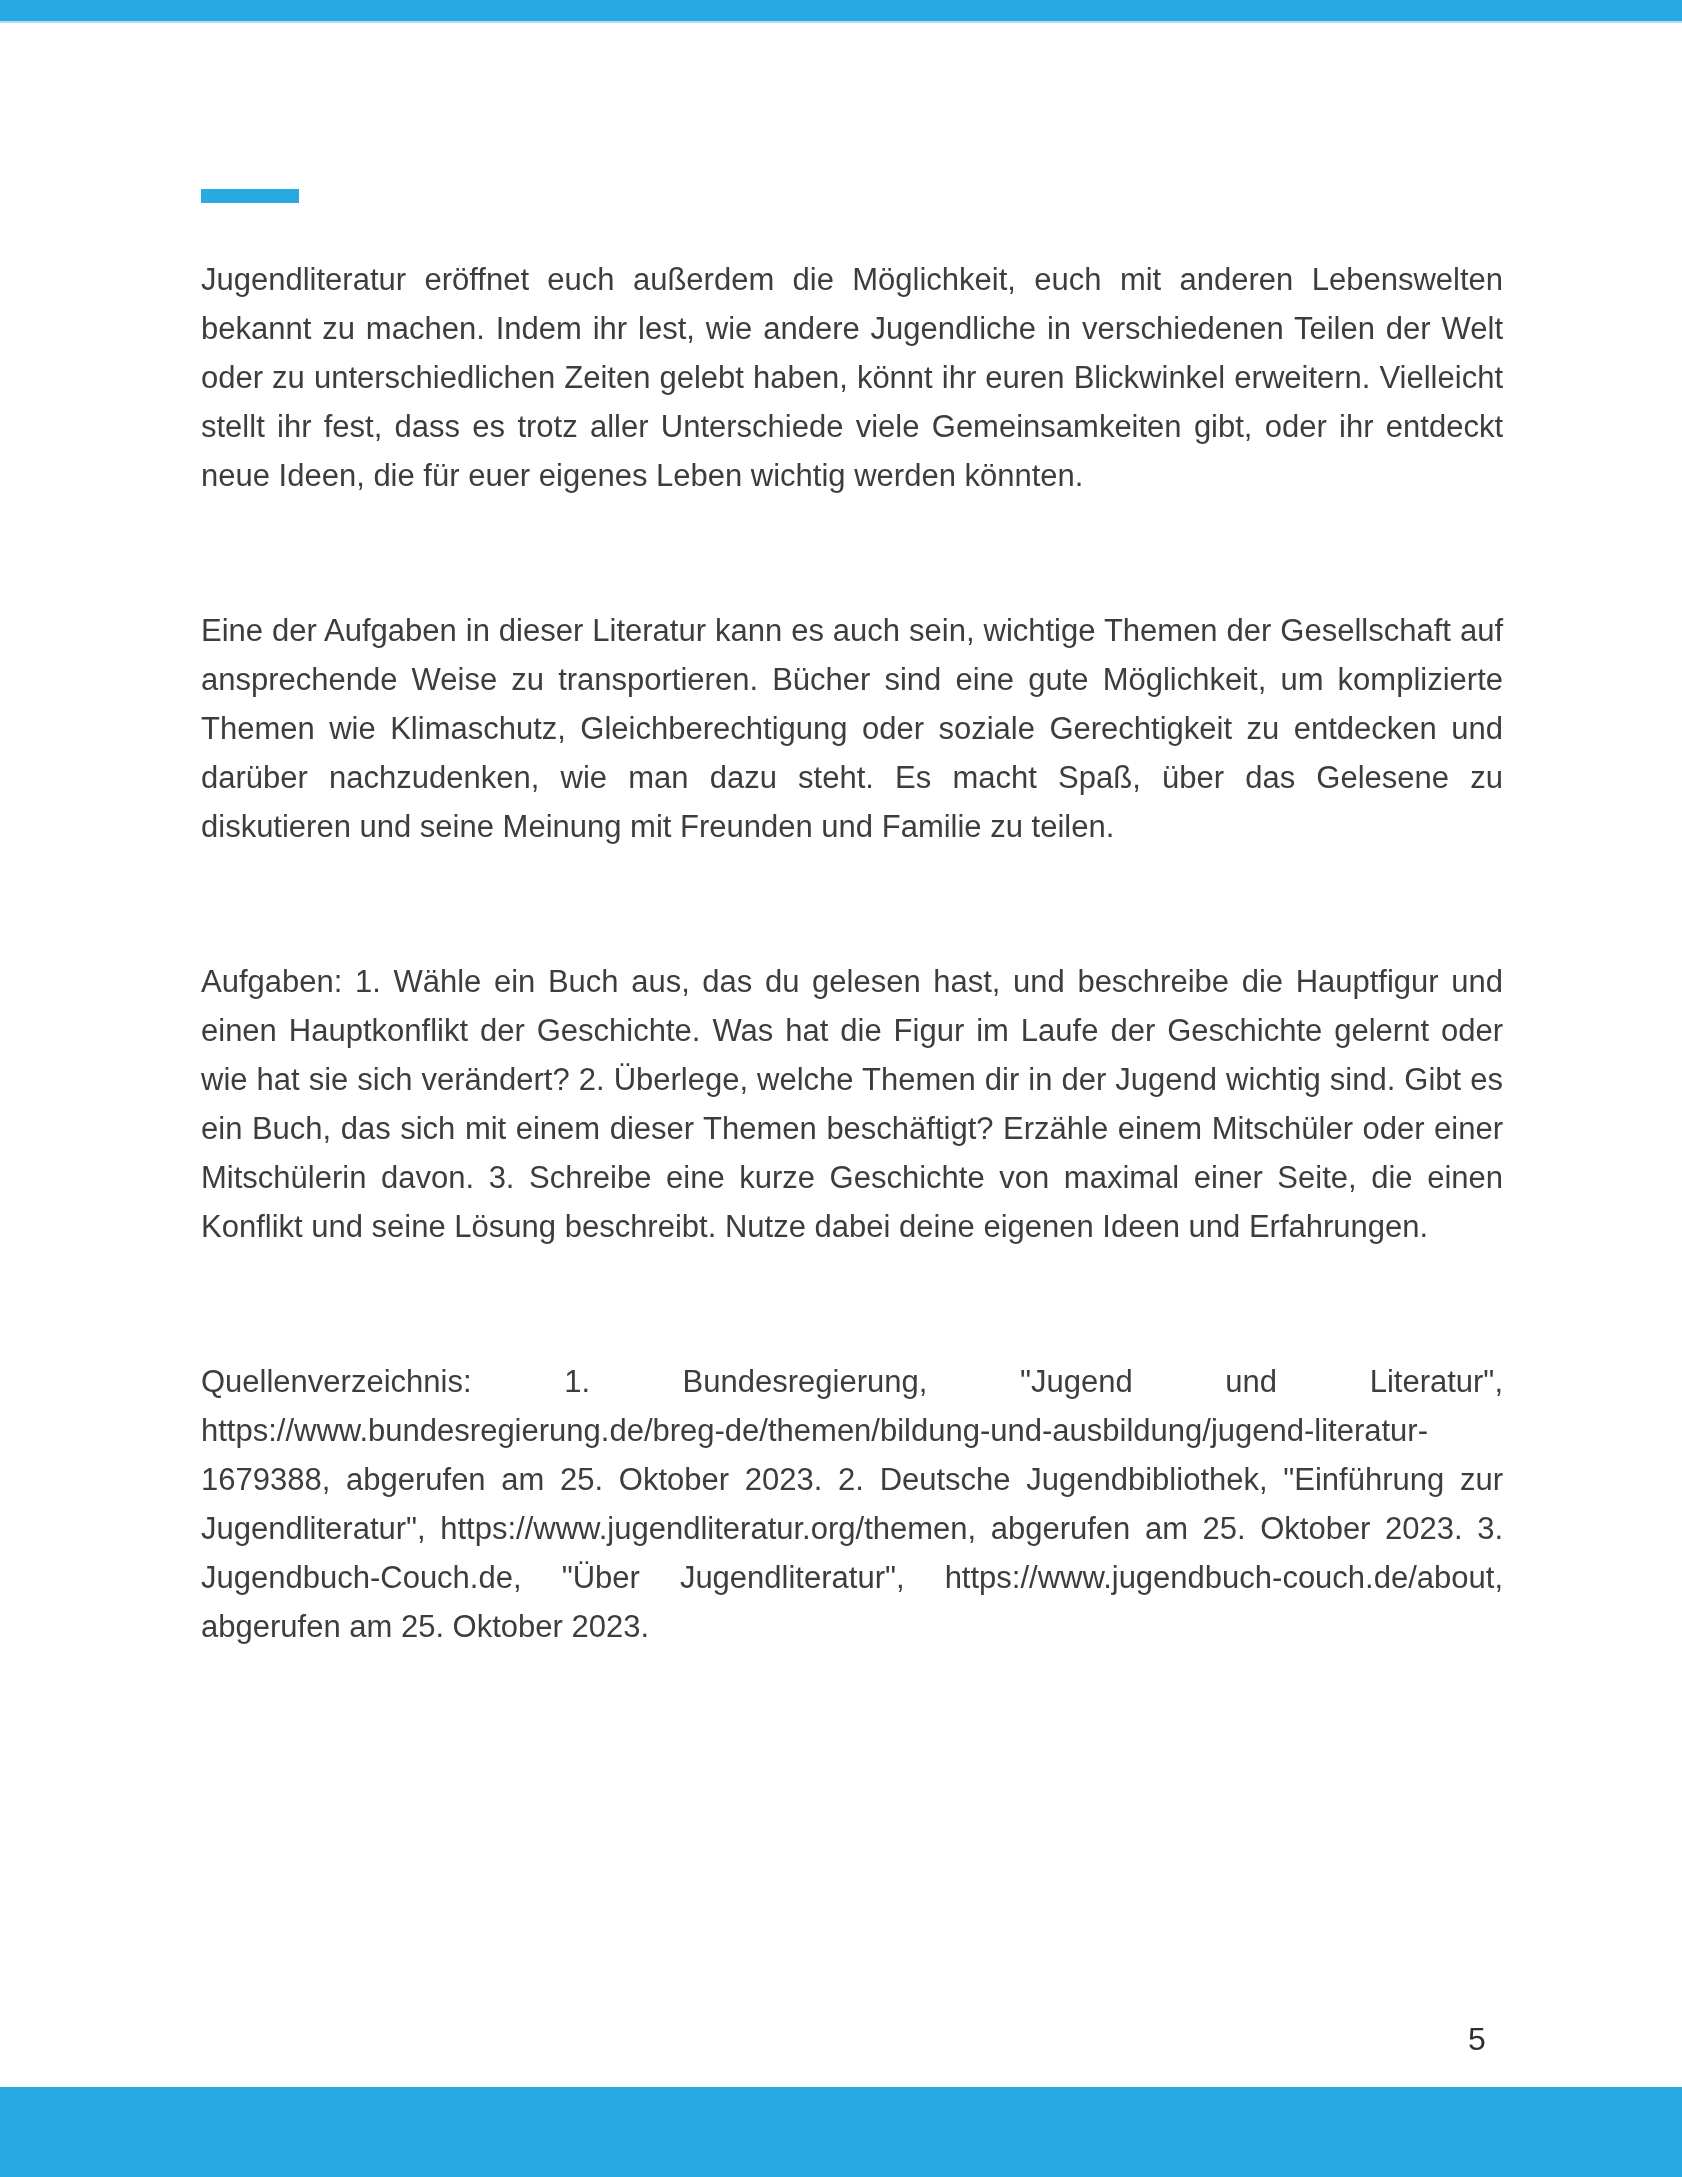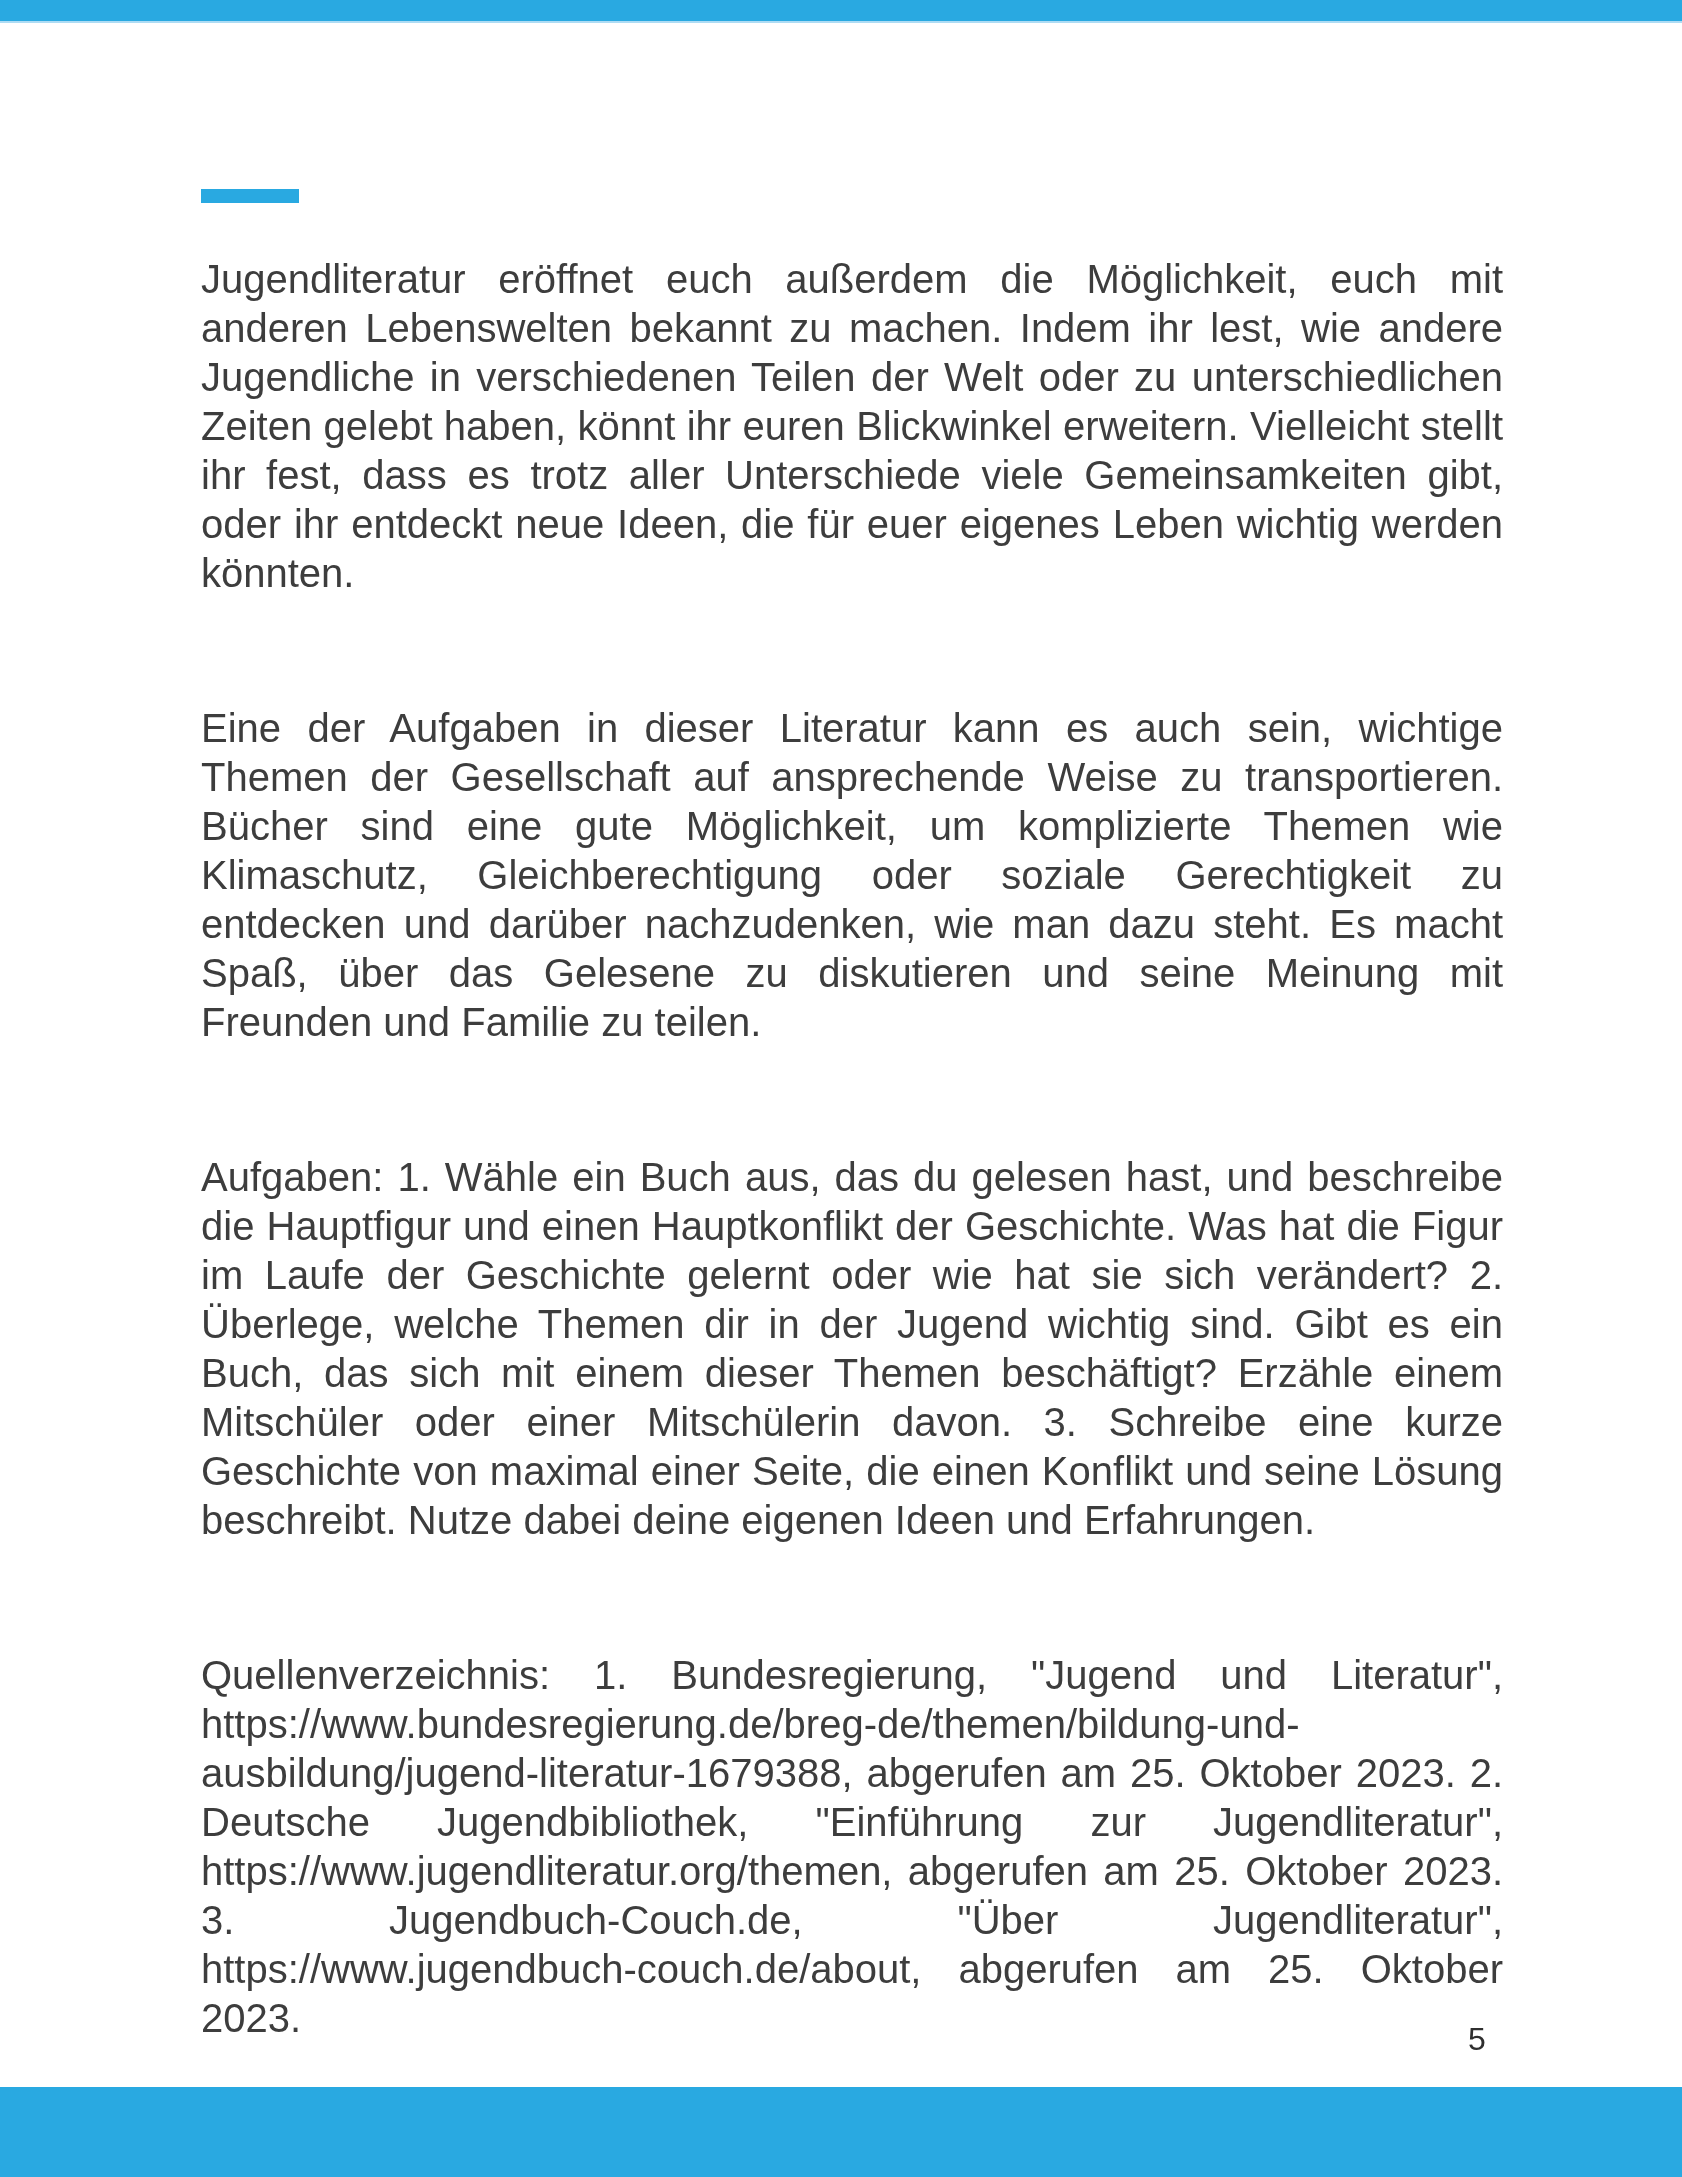--- a/index.html
+++ b/index.html
@@ -31,21 +31,21 @@
     height: 14px;
     background: var(--accent);
   }
   .content {
     position: absolute;
     left: 201px;
     top: 255px;
     width: 1302px;
   }
   .content p {
-    font-size: 40px;
+    font-size: 31px;
     line-height: 49px;
     font-weight: 300;
     color: var(--text);
     text-align: justify;
     overflow-wrap: break-word;
     margin: 0 0 106px 0;
   }
   .content p:last-child { margin-bottom: 10px; }
   .page-number {
     position: absolute;

